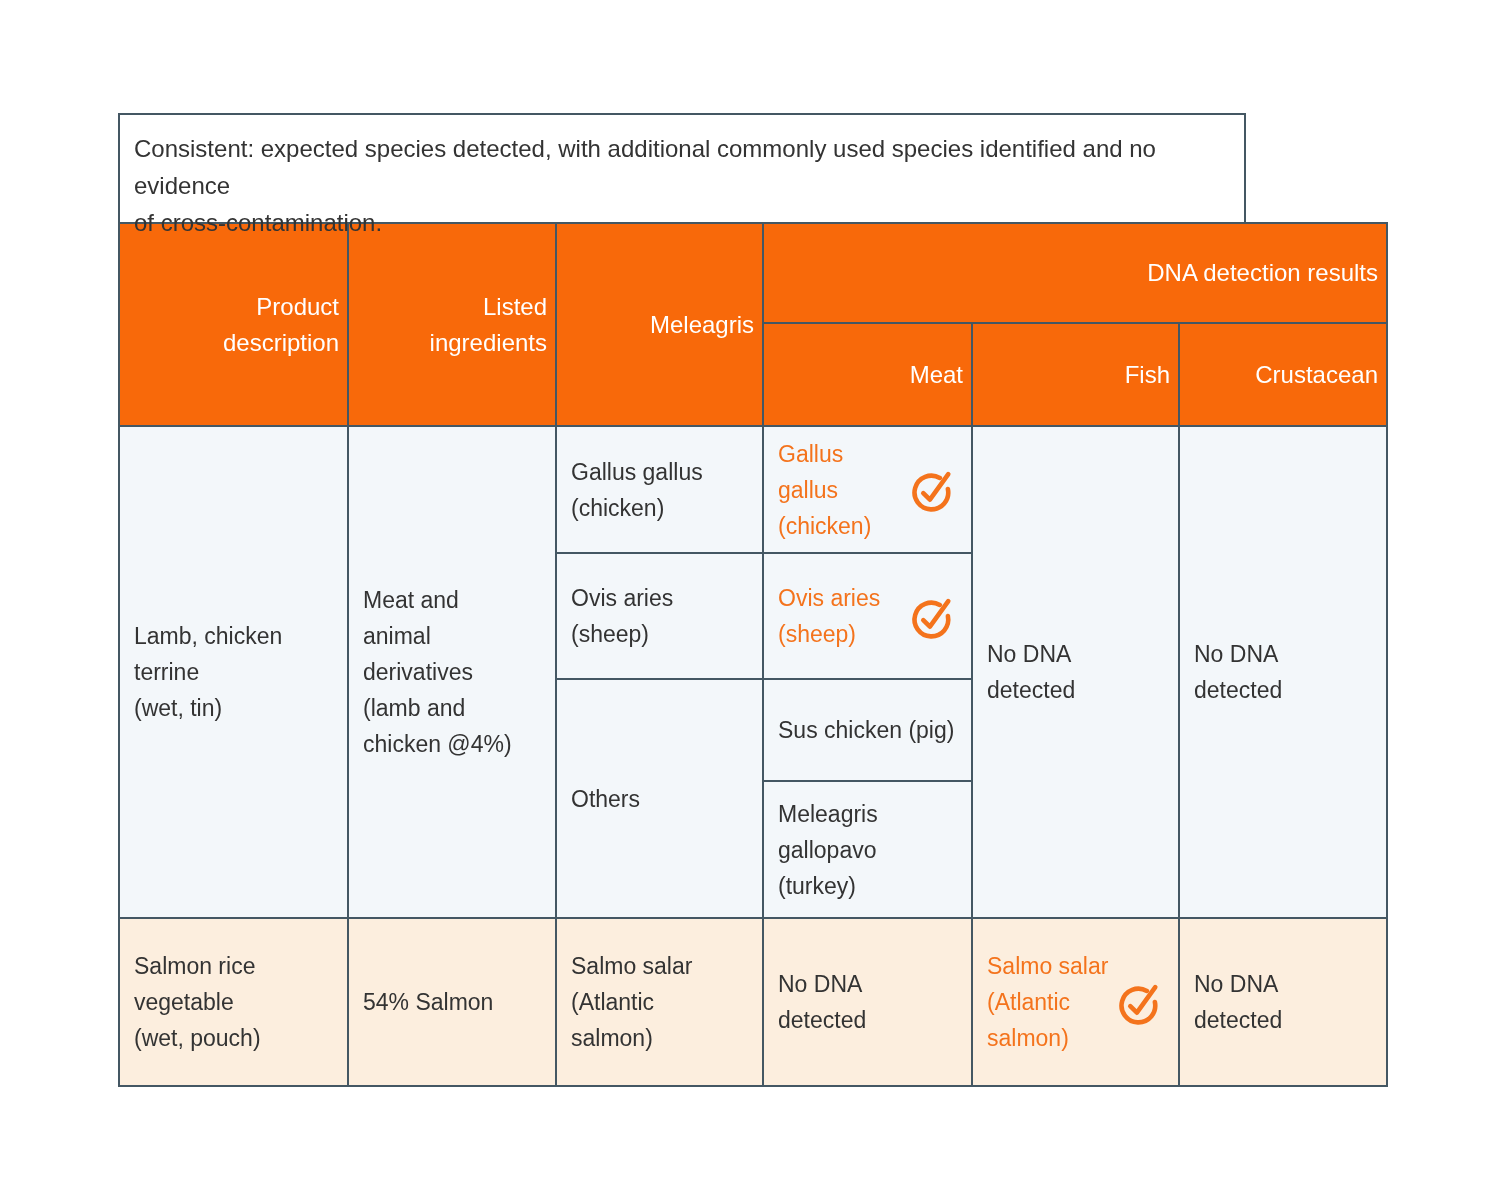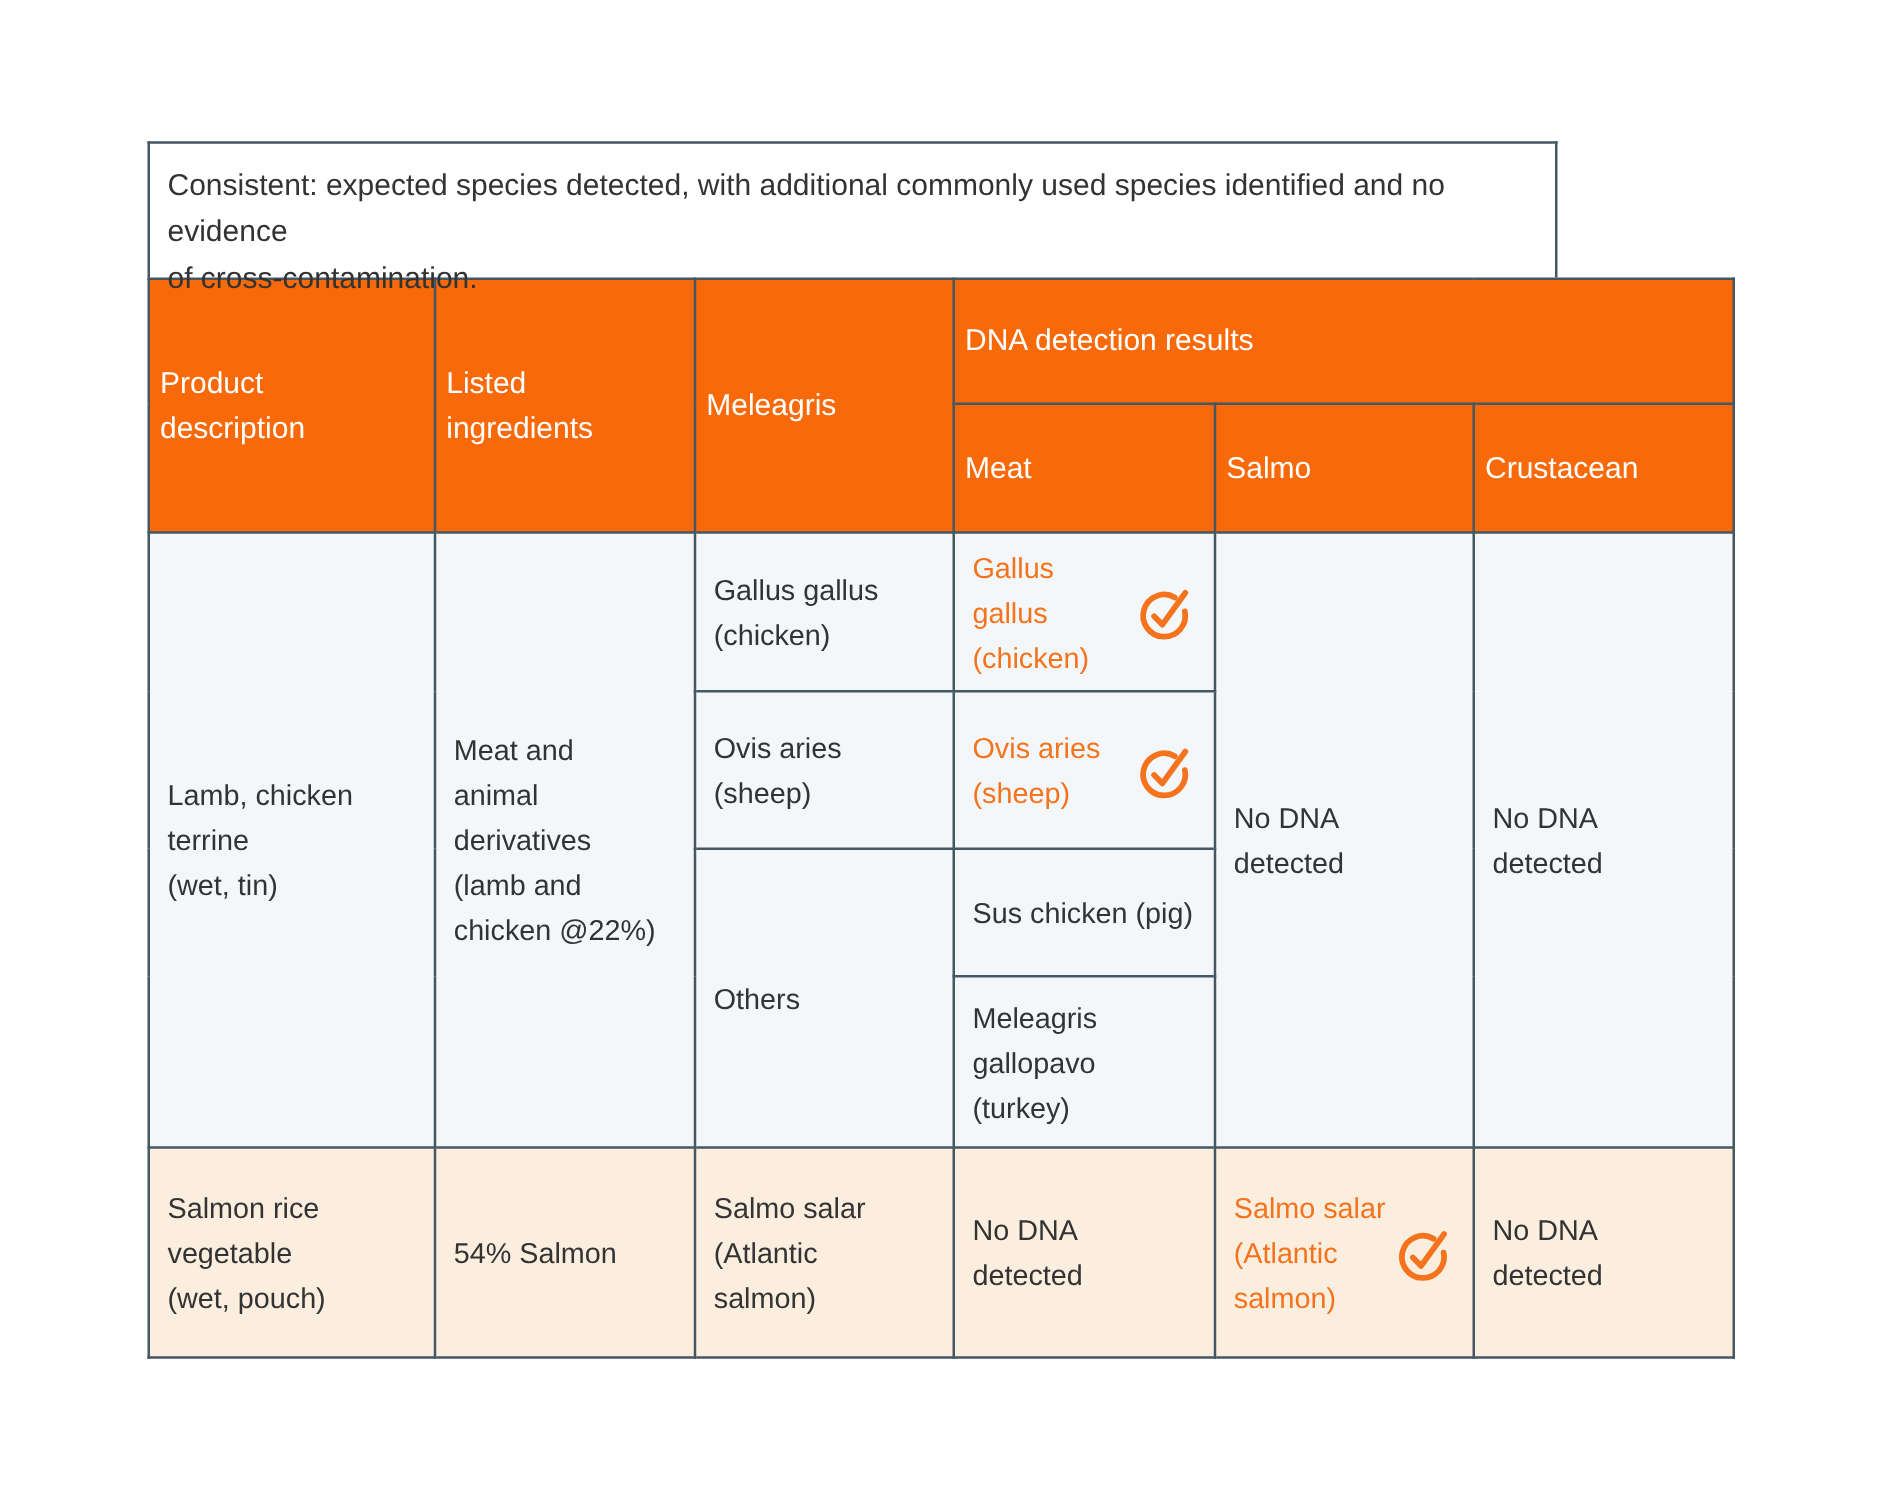--- a/index.html
+++ b/index.html
@@ -47,21 +47,21 @@
   th, td {
     border: 2px solid var(--border);
     font-weight: normal;
     vertical-align: middle;
   }
   thead th {
     background: var(--header-bg);
     color: var(--header-text);
     font-size: 24px;
     line-height: 36px;
-    text-align: left;
+    text-align: right;
     white-space: pre-line;
     padding: 16px 8px;
   }
   tr.hdr-top { height: 100px; }
   tr.hdr-sub { height: 103px; }
   tbody td {
     font-size: 23px;
     line-height: 36px;
     color: var(--text);
     padding: 0 12px 0 14px;
@@ -111,35 +111,35 @@
       <tr class="hdr-top">
         <th rowspan="2">Product
 description</th>
         <th rowspan="2">Listed
 ingredients</th>
         <th rowspan="2">Meleagris</th>
         <th colspan="3">DNA detection results</th>
       </tr>
       <tr class="hdr-sub">
         <th>Meat</th>
-        <th>Salmo</th>
+        <th>Fish</th>
         <th>Crustacean</th>
       </tr>
     </thead>
     <tbody>
 
       <tr class="r1 rowA">
         <td rowspan="4" class="pre">Lamb, chicken
 terrine
 (wet, tin)</td>
         <td rowspan="4" class="pre">Meat and
 animal
 derivatives
 (lamb and
-chicken @22%)</td>
+chicken @4%)</td>
         <td class="pre">Gallus gallus
 (chicken)</td>
         <td>
           <div class="species">
             <span class="label accent">Gallus gallus
 (chicken)</span>
             <svg class="check" viewBox="0 0 48 48" aria-hidden="true">
               <path d="M37.1 23.6 A16.5 16.5 0 1 1 29.25 12.7" stroke="currentColor" stroke-width="4.5" stroke-linecap="round" fill="none"></path>
               <path d="M13 27.5 L19.5 34 L37.5 9" stroke="currentColor" stroke-width="4.5" stroke-linecap="round" stroke-linejoin="round" fill="none"></path>
             </svg>

